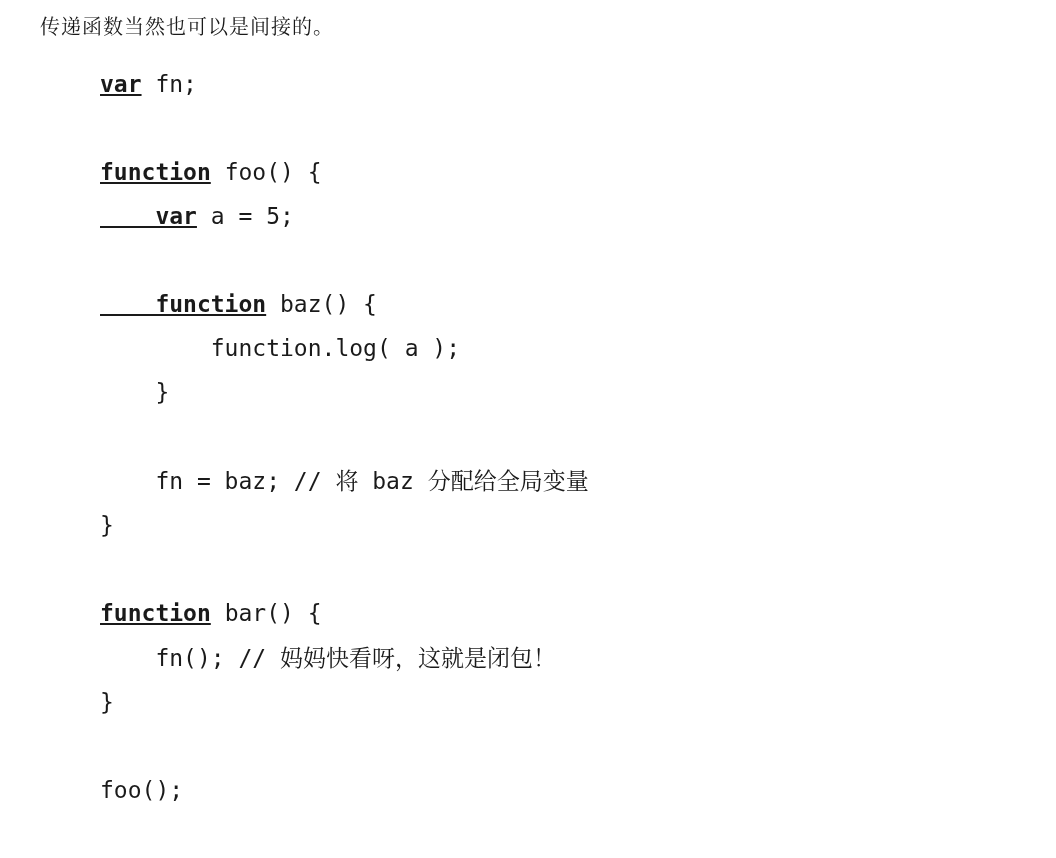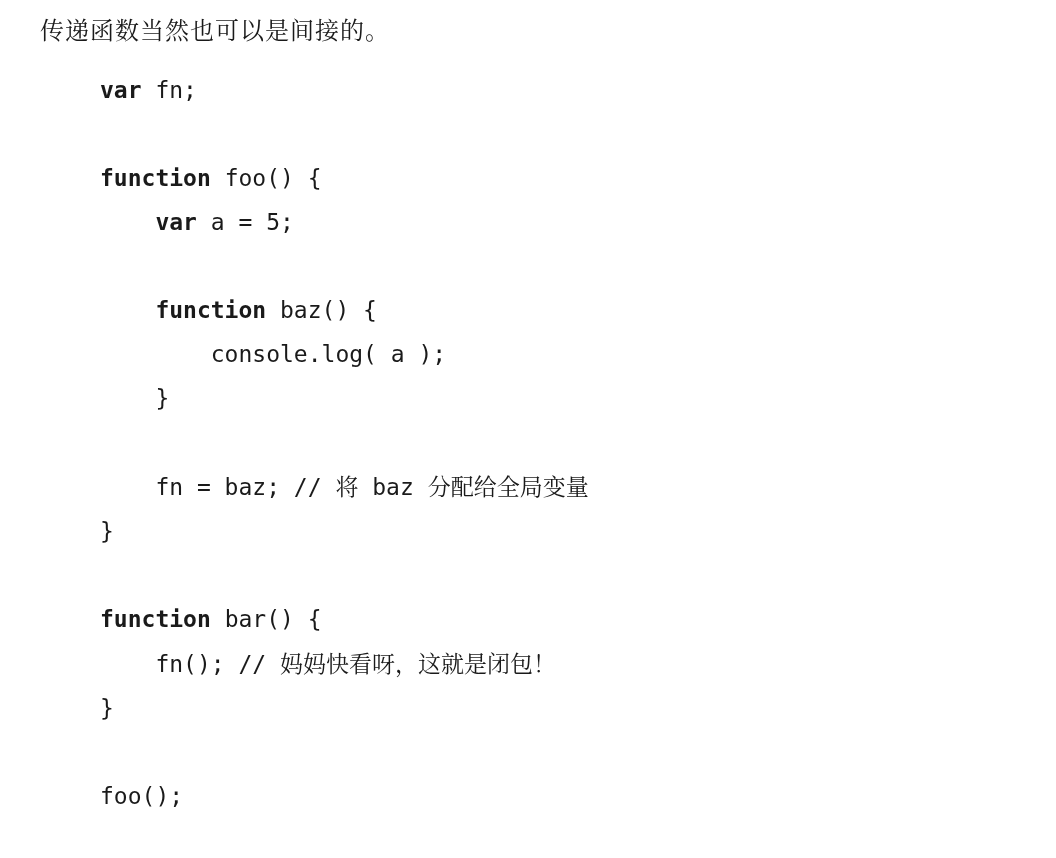--- a/index.html
+++ b/index.html
@@ -9,52 +9,53 @@
   }
   body {
     width: 1056px;
     height: 858px;
     box-sizing: border-box;
     padding: 10px 40px 20px 40px;
     font-family: "Songti SC", "SimSun", "Noto Serif CJK SC", serif;
     color: #1a1a1a;
   }
   .intro {
-    font-size: 24px;
+    font-size: 20px;
     line-height: 1.6;
     letter-spacing: 1px;
     margin: 0 0 20px 0;
   }
   .code-block {
     font-family: "Lucida Grande", "Lucida Sans", "Menlo", "DejaVu Sans Mono", "Consolas", monospace;
     font-size: 23px;
     line-height: 44px;
     white-space: pre;
     margin-left: 60px;
     color: #1a1a1a;
   }
   .kw {
     font-weight: 700;
+    text-decoration: underline;
   }
   .cjk {
     font-family: "Songti SC", "SimSun", "Noto Serif CJK SC", serif;
   }
 </style>
 </head>
 <body>
 
 <p class="intro">传递函数当然也可以是间接的。</p>
 
 <div class="code-block"><span class="kw">var</span><span> fn;</span>
 
 <span class="kw">function</span><span> foo() {</span>
 <span class="kw">    var</span><span> a = 5;</span>
 
 <span class="kw">    function</span><span> baz() {</span>
-<span>        console.log( a );</span>
+<span>        function.log( a );</span>
 <span>    }</span>
 
 <span>    fn = baz; // </span><span class="cjk">将</span><span> baz </span><span class="cjk">分配给全局变量</span>
 <span>}</span>
 
 <span class="kw">function</span><span> bar() {</span>
 <span>    fn(); // </span><span class="cjk">妈妈快看呀，这就是闭包！</span>
 <span>}</span>
 
 <span>foo();</span>

